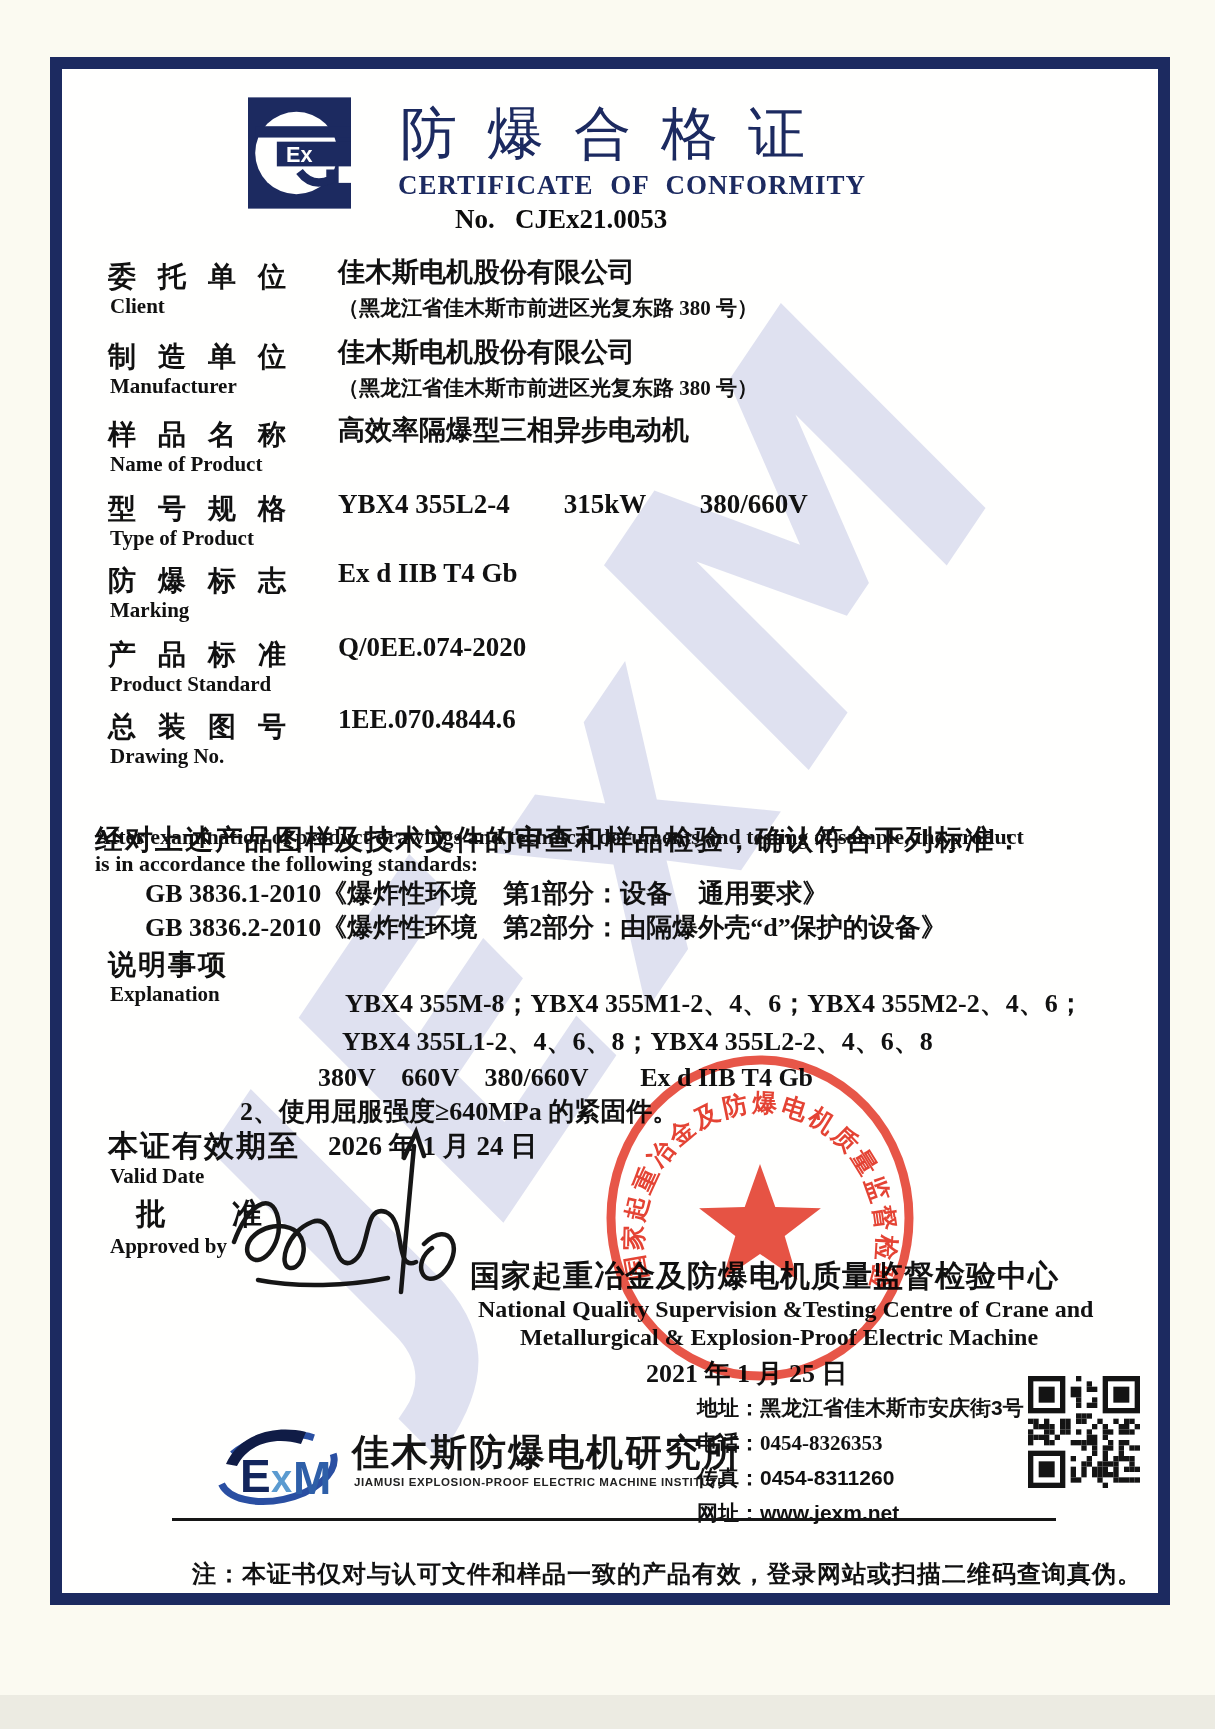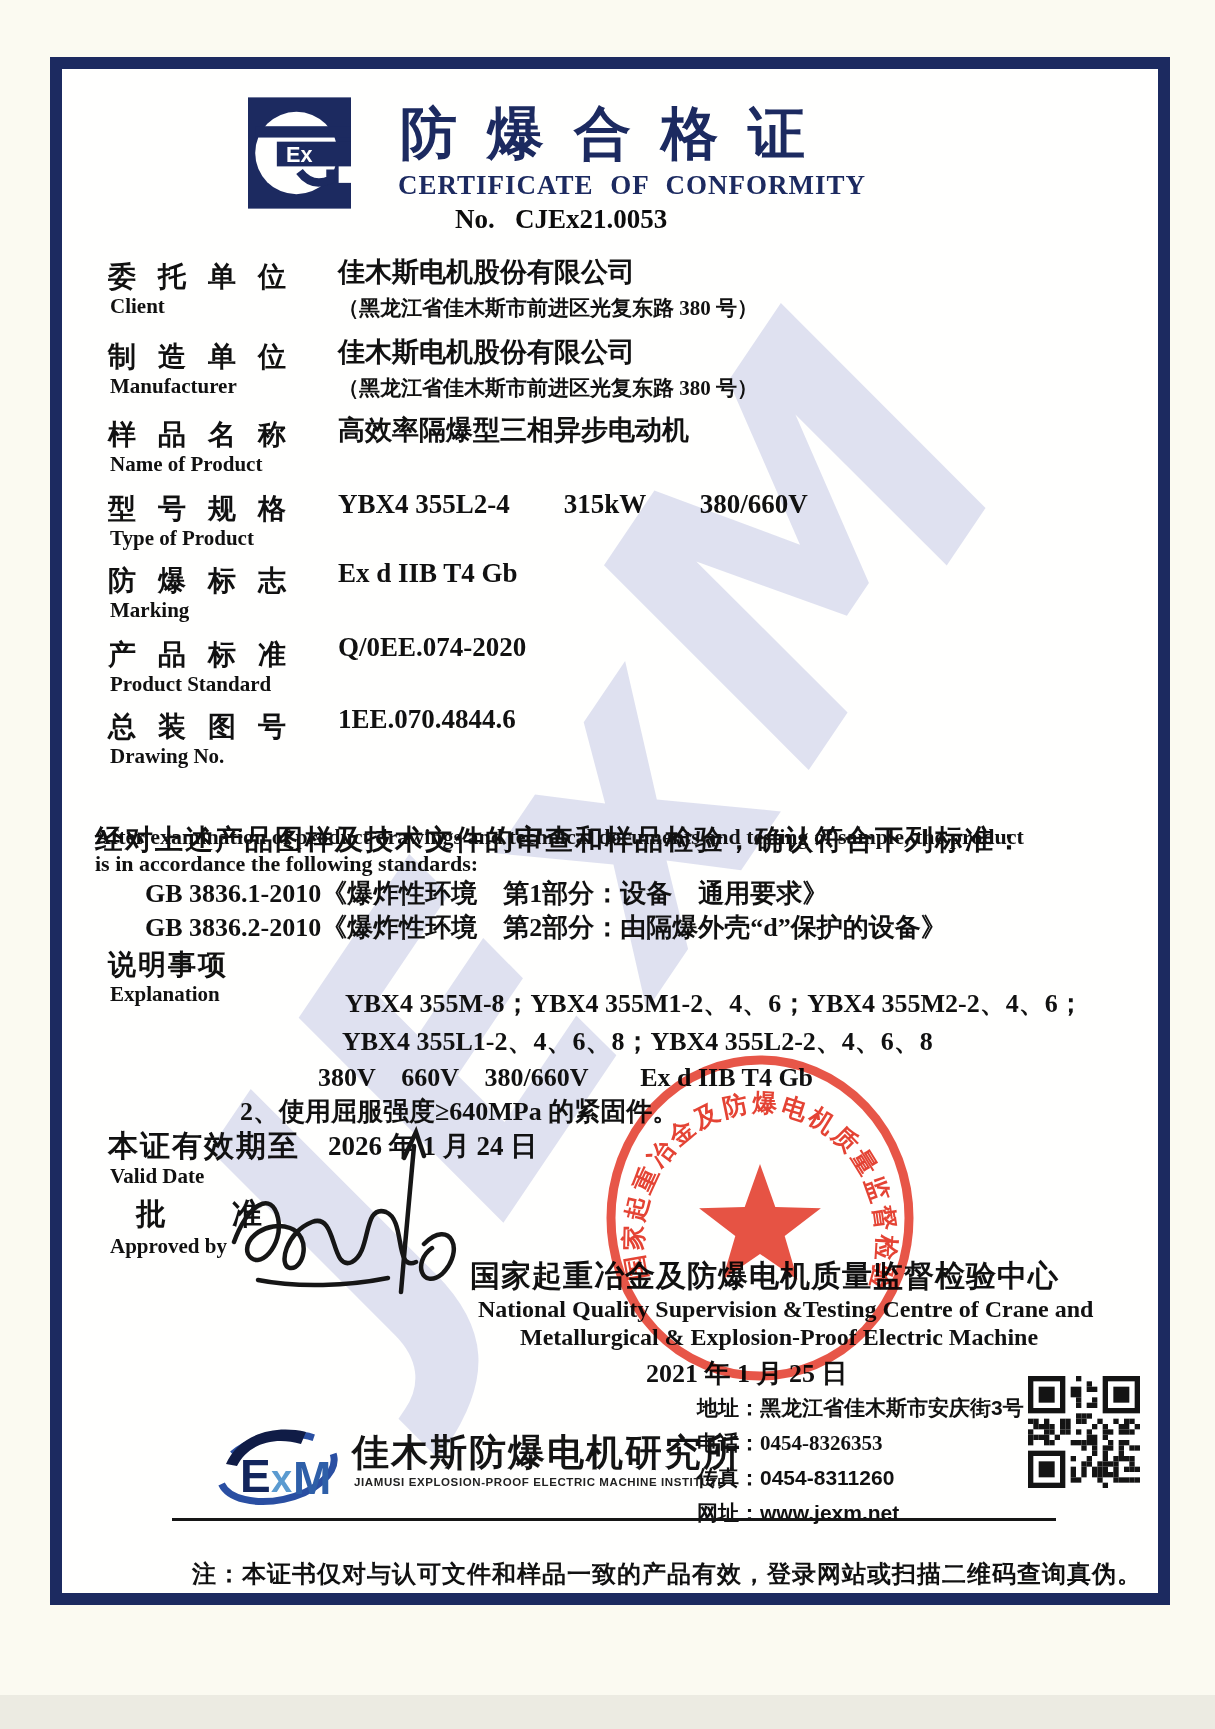--- a/index.html
+++ b/index.html
@@ -9,21 +9,21 @@
          border:12px solid #1c2a60;background:#fffffe;}
   .abs{position:absolute;}
   .pre{white-space:pre;}
   
   .wm{position:absolute;left:0;top:600px;width:1215px;text-align:center;
       font-family:"DejaVu Sans",sans-serif;font-style:italic;font-weight:700;
       font-size:390px;letter-spacing:14px;color:rgba(160,167,214,0.34);
       transform:rotate(-56deg);z-index:2;pointer-events:none;}
   .content{position:absolute;inset:0;z-index:3;}
   
-  .title-cn{font-size:57px;font-weight:bold;color:#1c2a60;letter-spacing:30px;}
+  .title-cn{font-size:57px;font-weight:normal;color:#1c2a60;letter-spacing:30px;}
   .title-en{font-size:27px;font-weight:bold;color:#1c2a60;letter-spacing:1px;word-spacing:9px;}
   .certno{font-size:27px;font-weight:bold;color:#0c0c0c;}
   
   .lbl-cn{font-size:28px;font-weight:bold;letter-spacing:22px;white-space:nowrap;}
   .lbl-cn6{font-size:28px;font-weight:bold;letter-spacing:2px;white-space:nowrap;font-family:Liberation Mono, monospace;}
   .lbl-en{font-size:21px;font-weight:bold;white-space:nowrap;}
   .val{font-size:27px;font-weight:bold;white-space:pre;}
   .sub{font-size:21px;font-weight:bold;white-space:nowrap;}
   .stmt-cn{font-size:28px;font-weight:bold;letter-spacing:2px;white-space:nowrap;margin-top:29px;}
   .stmt-en{font-size:22px;font-weight:bold;white-space:nowrap;}

